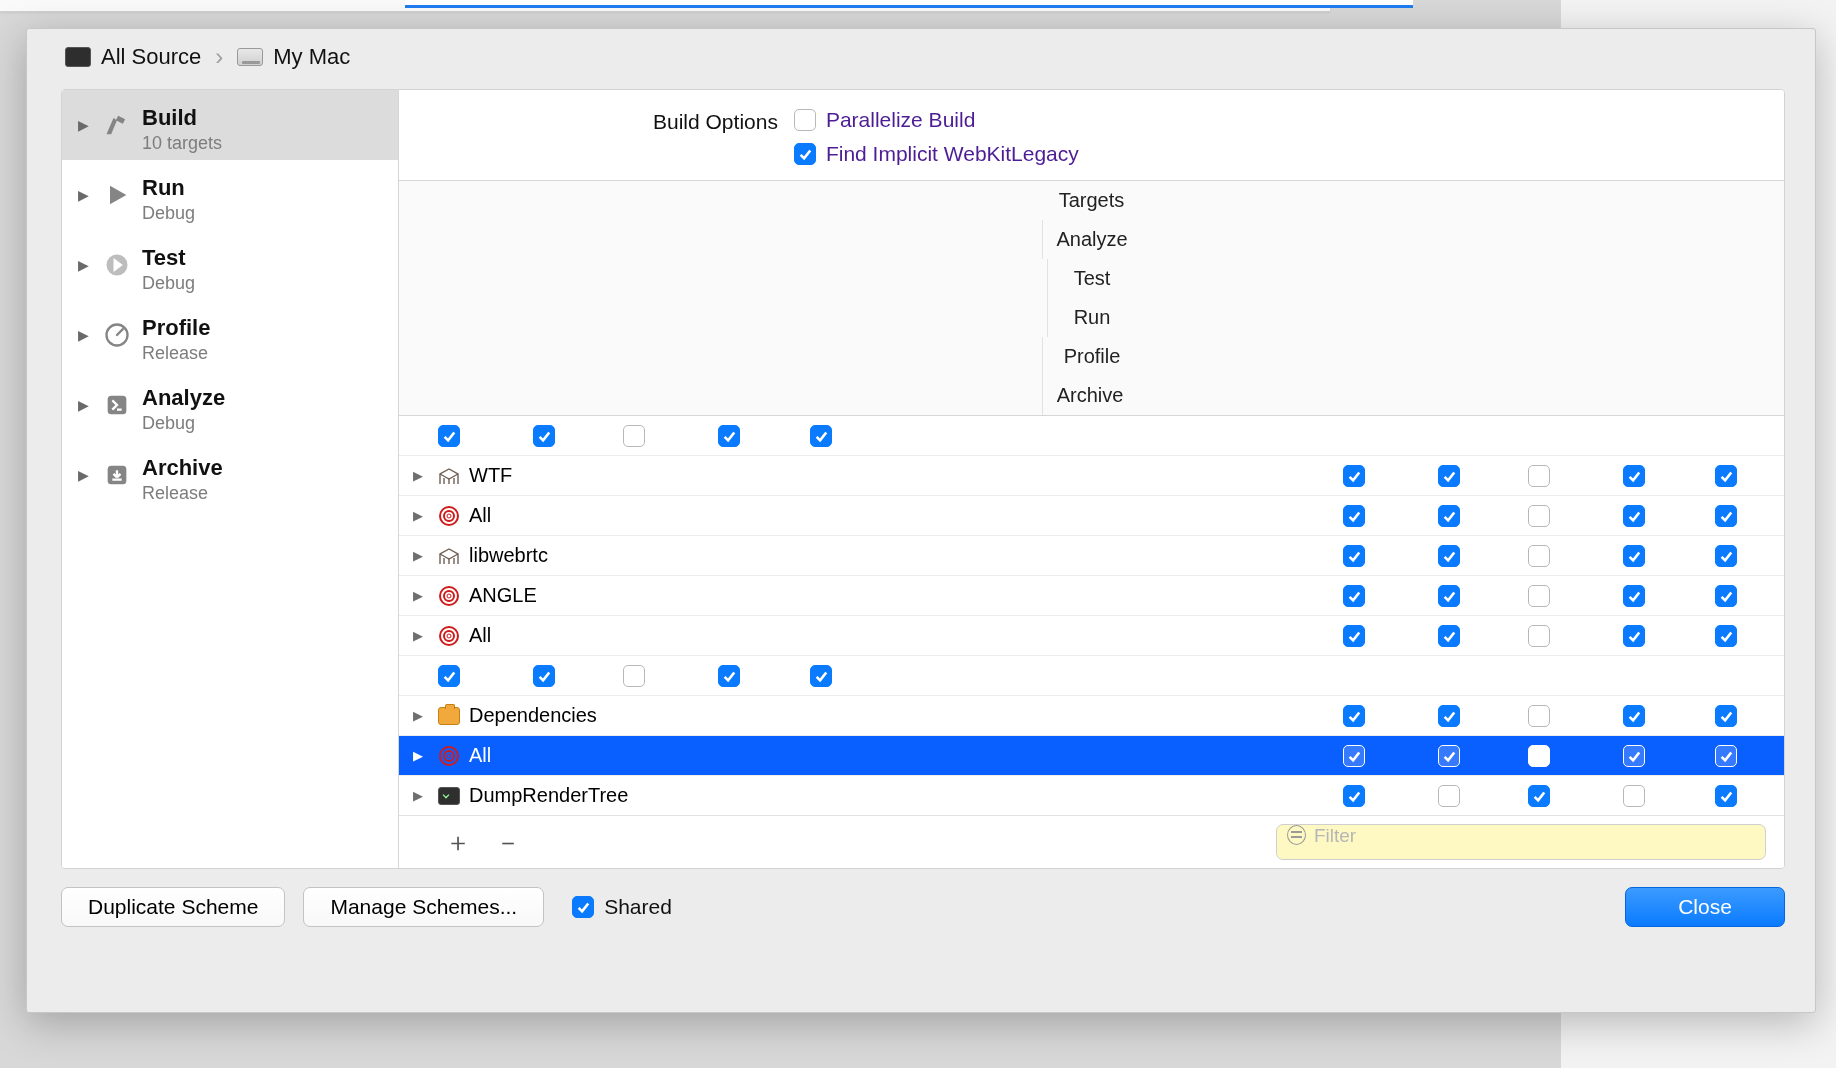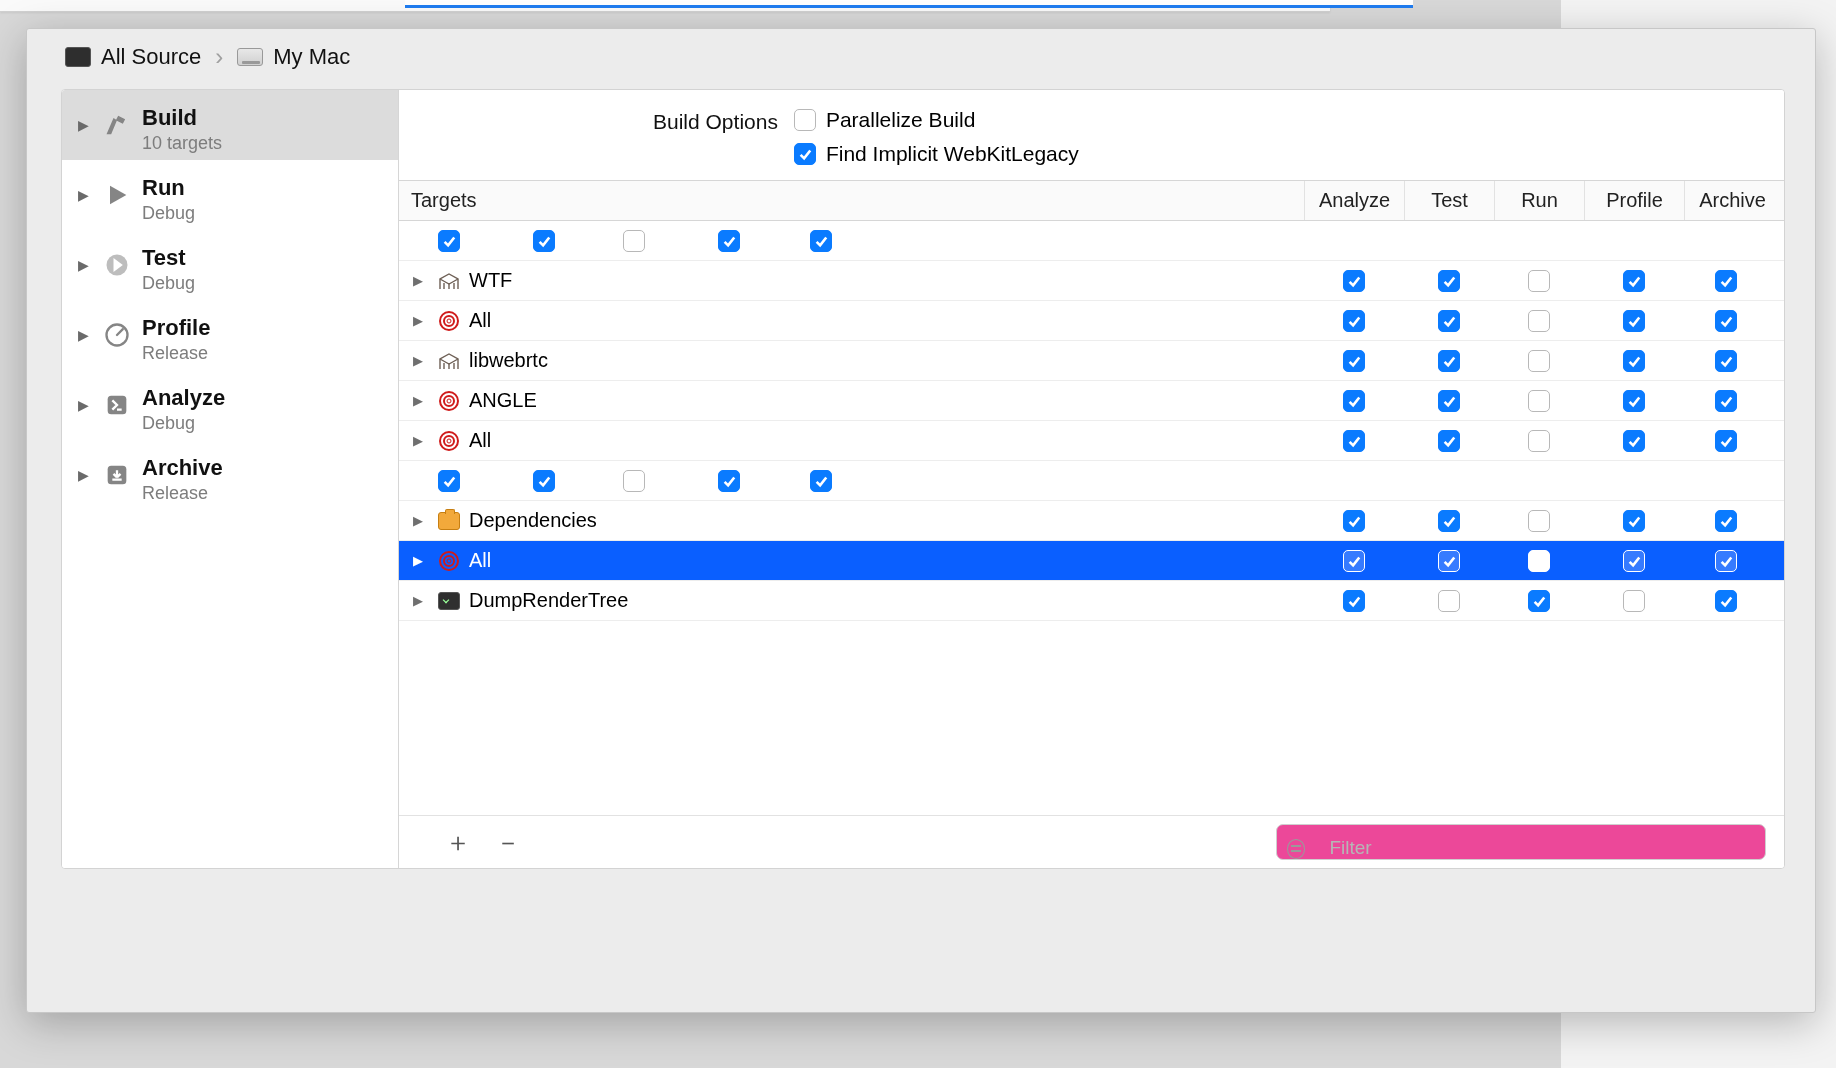--- a/index.html
+++ b/index.html
@@ -24,26 +24,26 @@
   .sidebar-item.selected { background:#dcdcdc; }
   .sidebar-item .disclosure { width:14px; color:#6a6a6a; font-size:14px; }
   .sidebar-item .act-icon { width:30px; height:30px; display:flex; align-items:center; justify-content:center; color:#7a7a7a; }
   .sidebar-item .txt { display:flex; flex-direction:column; line-height:1.25;}
   .sidebar-item .title { font-weight:600; font-size:22px; color:#111;margin-top:8px; }
   .sidebar-item .sub { font-size:18px; color:#7d7d7d; }
   .content { flex:1; display:flex; flex-direction:column; background:#fff; }
   .options-area { padding: 18px 24px 14px 24px; display:flex; gap:16px; align-items:flex-start; margin-left:230px;}
   .options-label { font-size:21px; color:#111; padding-top:2px; }
   .options-checks { display:flex; flex-direction:column; gap:10px; }
-  .chk-row { display:flex; align-items:center; gap:10px; font-size:21px; color:#000000; }
+  .chk-row { display:flex; align-items:center; gap:10px; font-size:21px; color:#4c1d95; }
   .chk { width:22px; height:22px; border-radius:5px; border:1px solid #b8b8b8; background:#fff; display:inline-flex; align-items:center; justify-content:center; }
   .chk.on { background:#0a7bff; border-color:#0a7bff; }
   .chk svg { width:14px; height:14px; display:none; }
   .chk.on svg { display:block; stroke:#fff; stroke-width:3; fill:none; }
-  .table-head { display:flex; align-items:center; border-top:1px solid #d6d6d6; border-bottom:1px solid #d6d6d6; background:#fafafa; font-size:20px; color:#222; }
+  .table-head { display:flex; align-items:center; border-top:1px solid #d6d6d6; border-bottom:1px solid #d6d6d6; background:#fafafa; font-size:20px; color:#222;flex-direction:column; }
   .col { padding:8px 12px; border-left:1px solid #e2e2e2; text-align:center;}
   .col.first { flex:1; text-align:left; border-left:none;}
   .col.analyze { width:100px; }
   .col.test { width:90px; }
   .col.run { width:90px; }
   .col.profile { width:100px; }
   .col.archive { width:100px; padding-right:16px;}
   .rows { flex:1; overflow:auto; }
   .row { display:flex; align-items:center; border-bottom:1px solid #ededed; height:40px; font-size:20px; }
   .row.selected { background:#0a5fff; color:#fff; }
@@ -58,21 +58,21 @@
   .rchk.on { background:#0a7bff; border-color:#0a7bff; }
   .rchk svg { width:14px; height:14px; display:none; stroke:#fff; stroke-width:3; fill:none;}
   .rchk.on svg { display:block; }
   .row.selected .rchk { border-color:#fff; background:transparent; }
   .row.selected .rchk.on { background:rgba(255,255,255,0.18); }
   .row.selected .rchk.off { background:#fff; }
   .row.selected .rchk svg { stroke:#fff; }
   .table-footer { display:flex; align-items:center; justify-content:space-between; padding:8px 18px; border-top:1px solid #e2e2e2; }
   .pm { display:flex; gap:24px; font-size:26px; color:#555; padding-left:28px;}
   .pm span { cursor:default; line-height:1;}
-  .filter { display:flex; align-items:flex-end; gap:24px; width:490px; height:36px; border:1px solid #cfcfcf; border-radius:7px; padding:0 10px; background:#ec4899; }
+  .filter { display:flex; align-items:flex-start; gap:8px; width:490px; height:36px; border:1px solid #cfcfcf; border-radius:7px; padding:0 10px; background:#fef9c3; }
   .filter .ficon { width:20px; height:20px; border:1.5px solid #9a9a9a; border-radius:50%; position:relative; }
   .filter .ficon::before, .filter .ficon::after { content:''; position:absolute; left:3px; right:3px; height:1.5px; background:#9a9a9a;}
   .filter .ficon::before { top:5px;} .filter .ficon::after { top:10px;}
   .filter input { border:none; outline:none; font-size:19px; color:#333; width:100%; background:transparent;}
   .filter input::placeholder { color:#b6b6b6; }
   .dialog-footer { display:flex; align-items:center; padding:18px 30px 0 34px; gap:18px; }
   .mac-btn { height:40px; padding:0 26px; font-size:21px; border:1px solid #c3c3c3; border-radius:7px; background:linear-gradient(#ffffff,#f8f8f8); display:flex; align-items:center; justify-content:center; }
   .mac-btn.primary { background:linear-gradient(#3c9bff,#0a7bff); color:#fff; border-color:#0466e0; min-width:160px;}
   .shared-wrap { display:flex; align-items:center; gap:10px; font-size:21px; color:#111; margin-left:10px;}
   .spacer { flex:1; }
@@ -628,15 +628,29 @@
             <span>－</span>
           </div>
           <div class="filter">
             <span class="ficon"></span>
             <input type="text" placeholder="Filter" style="">
           </div>
         </div>
       </div>
     </div>
 
+    <div class="dialog-footer">
+      <div class="mac-btn">Duplicate Scheme</div>
+      <div class="mac-btn">Manage Schemes...</div>
+      <div class="shared-wrap">
+        <span id="chk-shared" class="chk on">
+            <svg viewBox="0 0 16 16">
+              <polyline points="3,9 7,13 14,4"></polyline>
+            </svg>
+          </span>
+        <span>Shared</span>
+      </div>
+      <div class="spacer"></div>
+      <div class="mac-btn primary">Close</div>
+    </div>
 
   </div>
 </div>
 
 </body></html>

